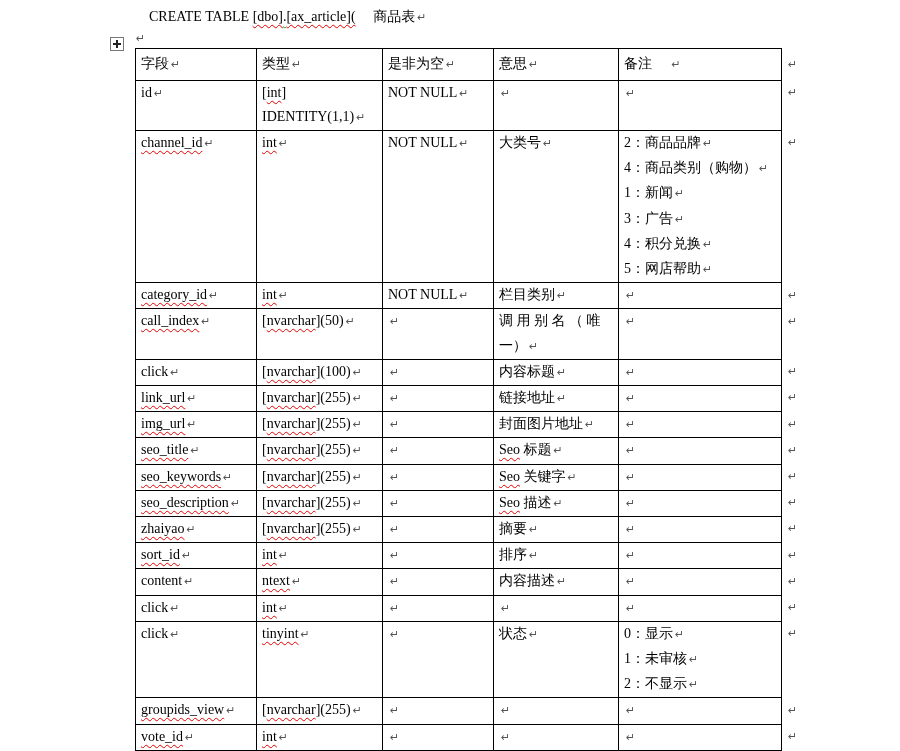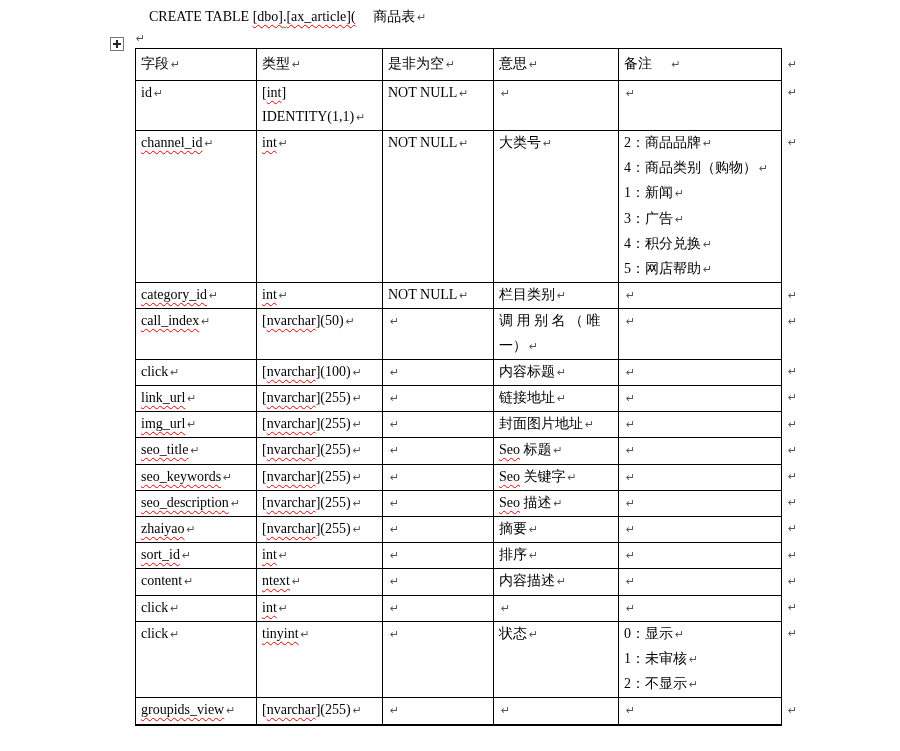--- a/index.html
+++ b/index.html
@@ -380,20 +380,38 @@
         <td>
           <div class="par"><span class="pm">↵</span></div>
         </td>
         <td>
           <div class="par"><span class="pm">↵</span></div>
         </td>
         <td class="endcol"><span class="pm">↵</span></td>
       </tr>
       <tr>
         <td>
+          <div class="par"><span class="sp">vote_id</span><span class="pm">↵</span></div>
+        </td>
+        <td>
+          <div class="par"><span class="sp">int</span><span class="pm">↵</span></div>
+        </td>
+        <td>
+          <div class="par"><span class="pm">↵</span></div>
+        </td>
+        <td>
+          <div class="par"><span class="pm">↵</span></div>
+        </td>
+        <td>
+          <div class="par"><span class="pm">↵</span></div>
+        </td>
+        <td class="endcol"><span class="pm">↵</span></td>
+      </tr>
+      <tr>
+        <td>
           <div class="par"></div>
         </td>
         <td>
           <div class="par"></div>
         </td>
         <td>
           <div class="par"></div>
         </td>
         <td>
           <div class="par"></div>

